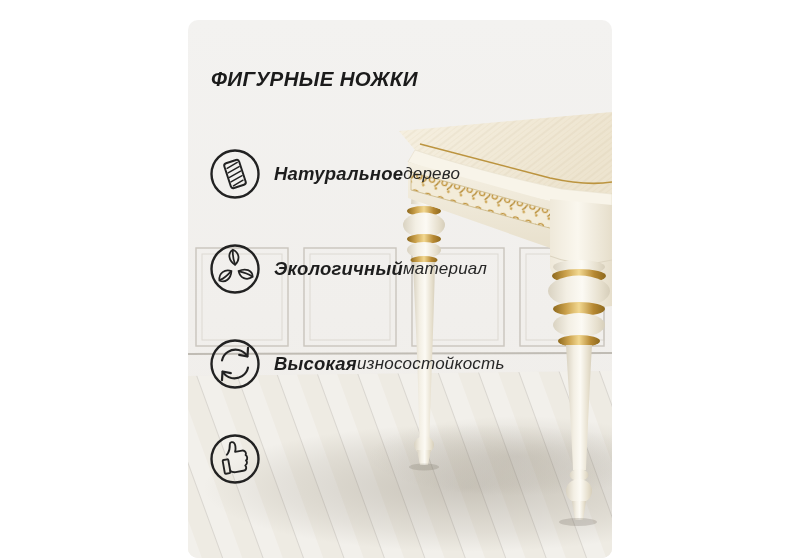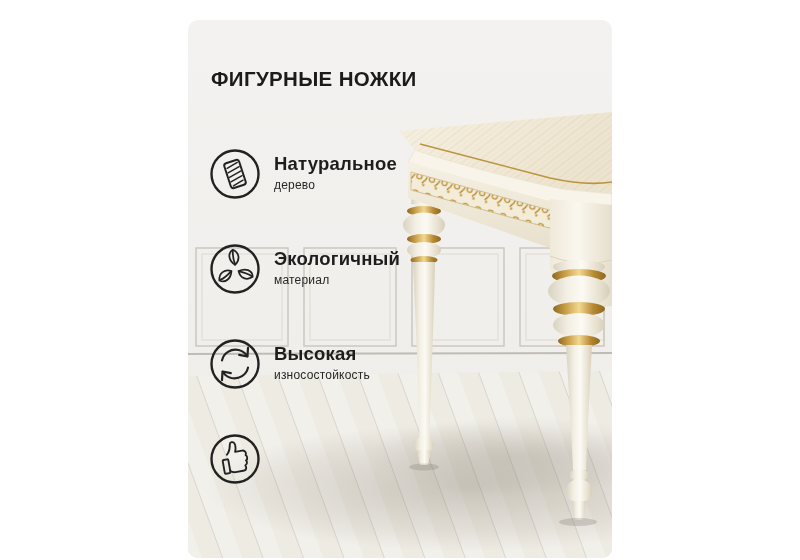--- a/index.html
+++ b/index.html
@@ -1,28 +1,28 @@
 <!DOCTYPE html>
 <html><head>
 <meta charset="utf-8">
 <style>
   html,body{margin:0;padding:0;background:#ffffff;}
   .stage{position:relative;width:800px;height:560px;background:#ffffff;overflow:hidden;
          font-family:"Liberation Sans", sans-serif;}
   .card{position:absolute;left:188px;top:20px;width:424px;height:538px;border-radius:10px;
-        overflow:hidden;background:linear-gradient(180deg,#f3f2f0 0%,#f1efec 55%,#efede9 100%);}
+        overflow:hidden;background:linear-gradient(180deg,#f3f2f0 0%,#f1efec 55%,#efede9 100%);font-style:italic;}
   .scene-svg{position:absolute;left:0;top:0;width:424px;height:538px;display:block;}
   .title{position:absolute;left:23px;top:45px;margin:0;font-size:20.5px;line-height:28.5px;
          font-weight:bold;letter-spacing:.35px;color:#1b1b1b;z-index:5;}
   .title span{display:block;}
   .feat{position:absolute;left:21px;display:flex;align-items:center;gap:13px;height:52px;z-index:5;}
   .feat .ic{width:52px;height:52px;flex:0 0 52px;}
-  .feat .txt{display:flex;flex-direction:column;}
+  .feat .txt{display:flex;flex-direction:row;}
   .l1{font-size:18.5px;font-weight:bold;color:#1d1d1d;line-height:22px;letter-spacing:.2px;}
-  .l2{font-size:12px;font-weight:normal;color:#272727;line-height:21px;letter-spacing:.2px;}
+  .l2{font-size:17px;font-weight:normal;color:#272727;line-height:21px;letter-spacing:.2px;}
   .f1{top:128px;} .f2{top:223px;} .f3{top:318px;} .f4{top:413px;}
 </style>
 </head>
 <body>
 
 <div class="stage">
   <section class="card">
 
     <svg class="scene-svg" viewBox="0 0 424 538" aria-hidden="true">
       <defs>

